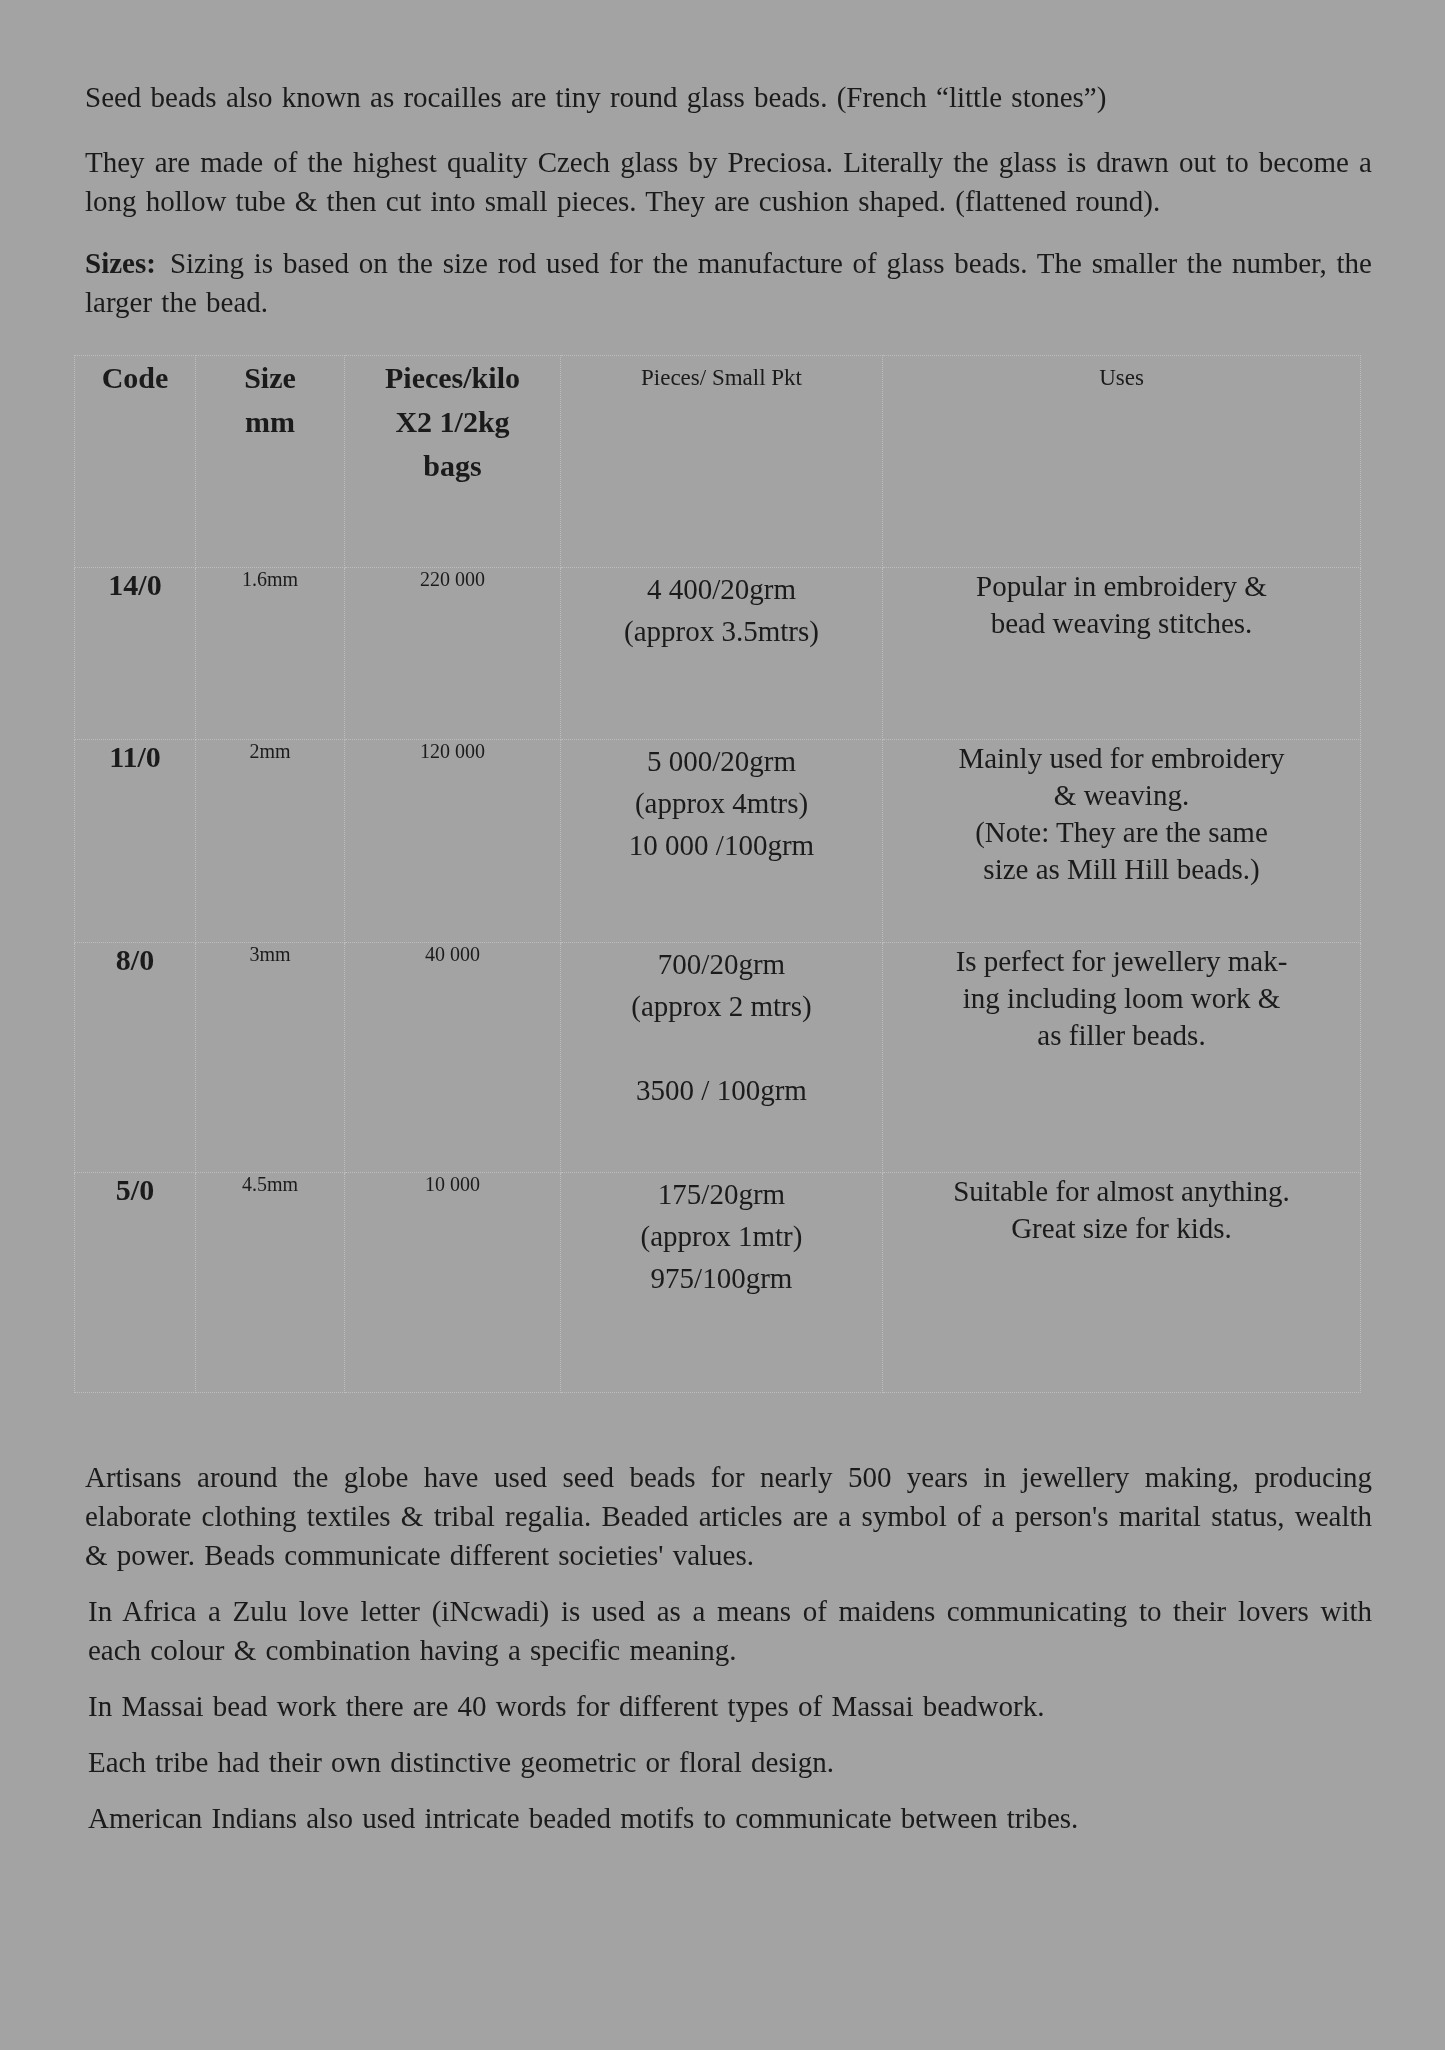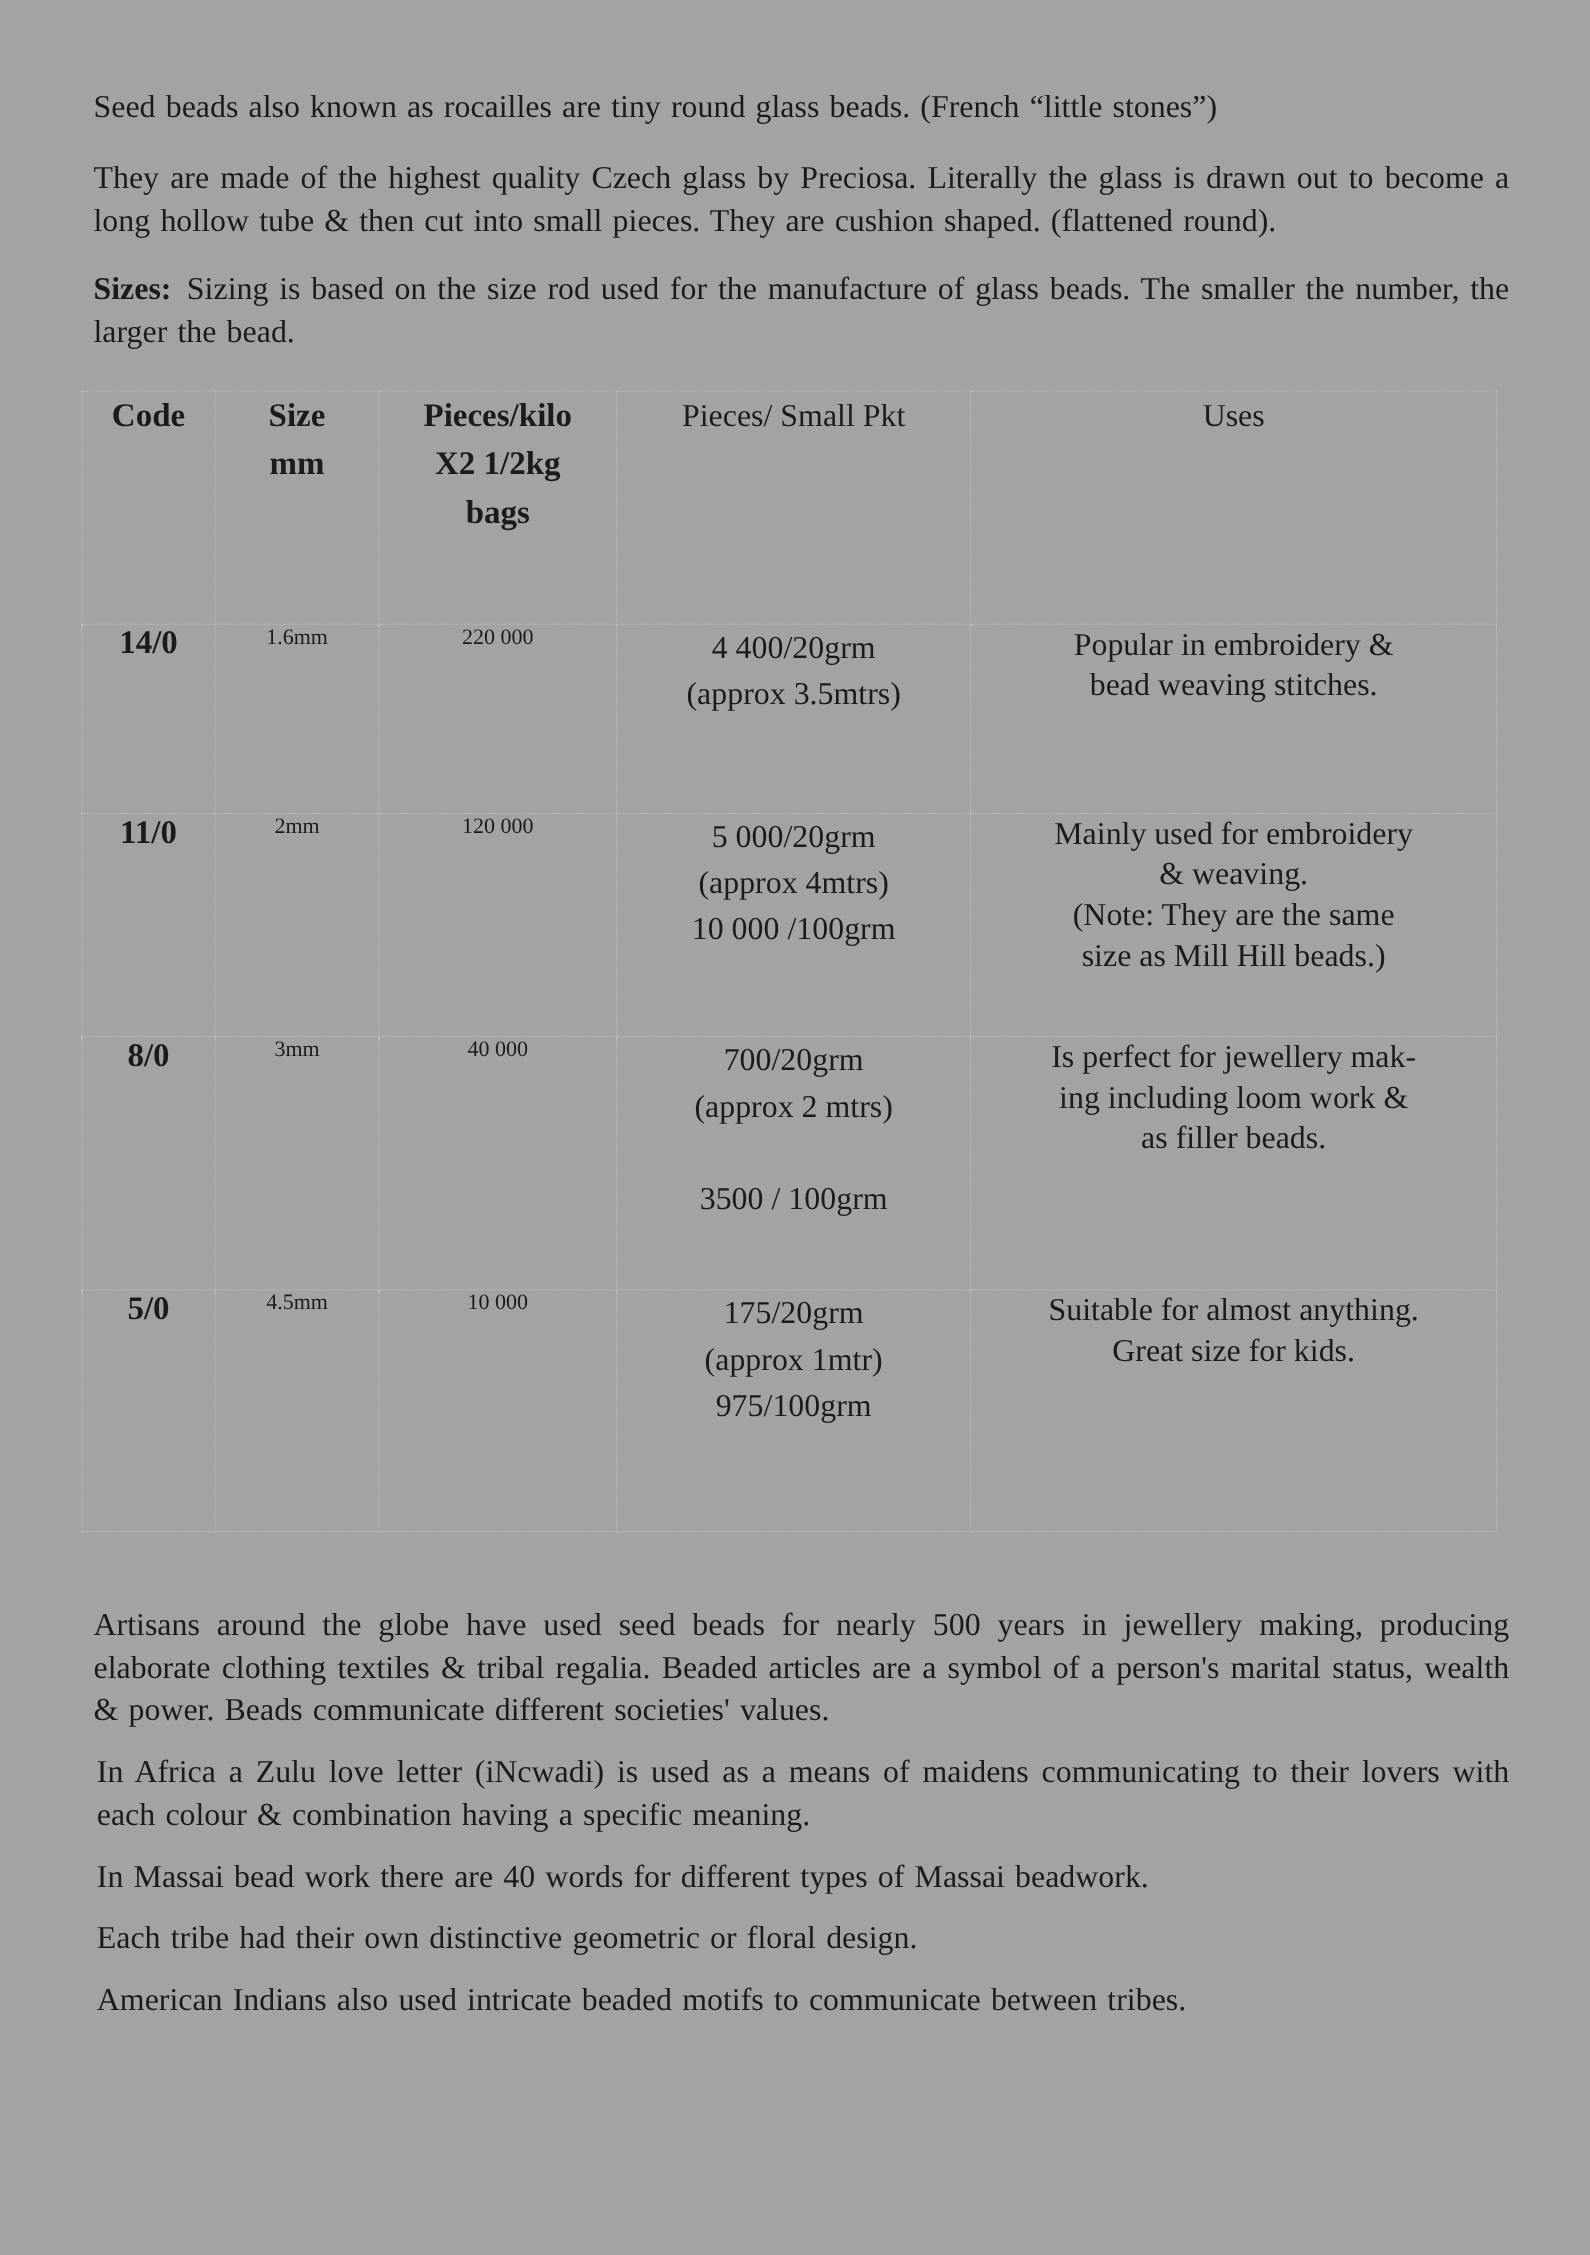--- a/index.html
+++ b/index.html
@@ -49,21 +49,21 @@
   tr.row-1  { height:172px; }
   tr.row-2  { height:203px; }
   tr.row-3  { height:230px; }
   tr.row-4  { height:220px; }
   th.bold-h {
     font-size:30px; font-weight:bold;
     line-height:44px; padding-top:48px;
     white-space:pre-line;
   }
   th.light-h {
-    font-size:29px; font-weight:normal;
+    font-size:23px; font-weight:normal;
     line-height:44px; padding-top:48px;
   }
   td.code  { font-weight:bold; font-size:30px; padding-top:8px; }
   td.plain { font-size:20px; padding-top:10px; }
   td.pkt   { font-size:29px; line-height:42px; padding-top:46px; white-space:pre-line; }
   td.uses  { font-size:29px; line-height:37px; padding-top:7px; white-space:pre-line; }
 </style>
 </head>
 <body>
 

